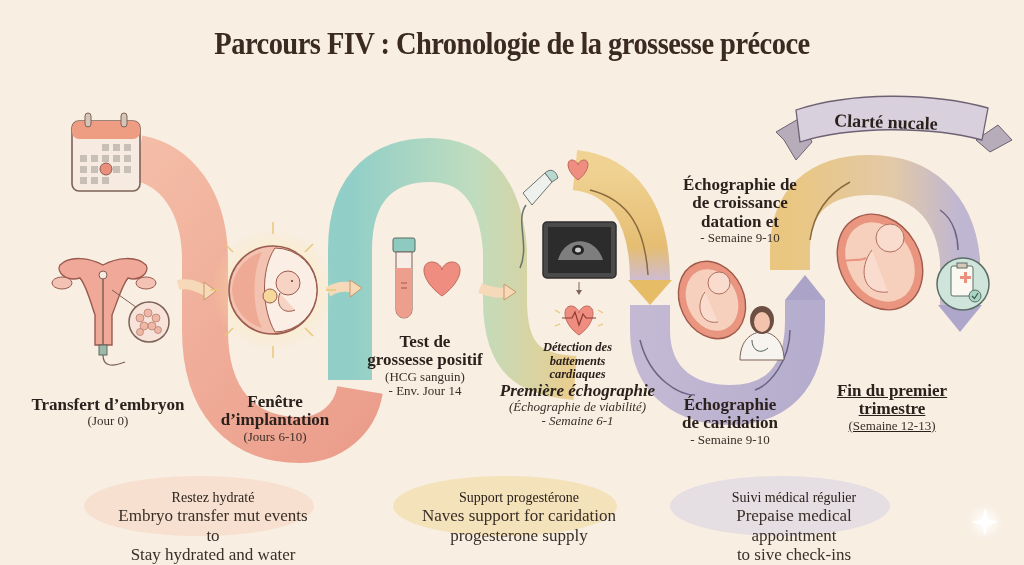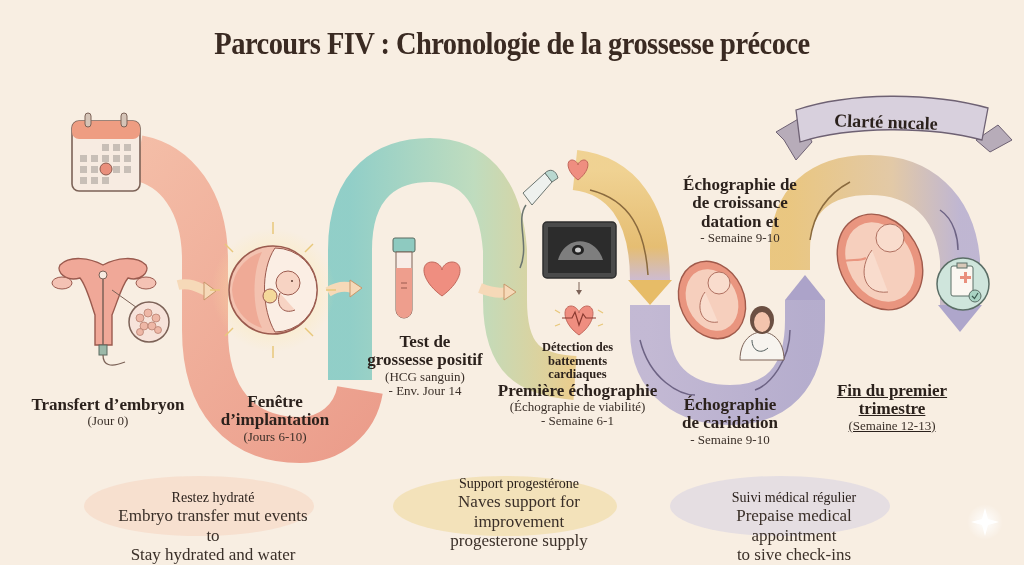--- a/index.html
+++ b/index.html
@@ -276,21 +276,21 @@
   <span class="s">(Jours 6-10)</span>
 </div>
 
 <div class="lbl" style="left:355px; top:333px; width:140px;">
   <span class="h">Test de</span>
   <span class="h">grossesse positif</span>
   <span class="s">(HCG sanguin)</span>
   <span class="s">- Env. Jour 14</span>
 </div>
 
-<div class="lbl" style="left:495px; top:341px; width:165px;">
+<div class="lbl" style="left:495px; top:341px; width:165px;font-style:italic;">
   <span class="hs">Détection des</span>
   <span class="hs">battements</span>
   <span class="hs">cardiaques</span>
   <span class="h">Première échographie</span>
   <span class="s">(Échographie de viabilité)</span>
   <span class="s">- Semaine 6-1</span>
 </div>
 
 <div class="lbl" style="left:665px; top:176px; width:150px;">
   <span class="h">Échographie de</span>
@@ -309,22 +309,22 @@
   <span class="h">Fin du premier</span>
   <span class="h">trimestre</span>
   <span class="s">(Semaine 12-13)</span>
 </div>
 
 <div class="tip" style="left:104px; top:482px; width:190px;">
   <span class="h">Restez hydraté</span>
   <span class="s">Embryo transfer mut events to</span>
   <span class="s">Stay hydrated and water</span>
 </div>
-<div class="tip" style="left:405px; top:468px; width:200px;">
+<div class="tip" style="left:405px; top:482px; width:200px;">
   <span class="h">Support progestérone</span>
-  <span class="s">Naves support for improvement</span>
+  <span class="s">Naves support for caridation</span>
   <span class="s">progesterone supply</span>
 </div>
 <div class="tip" style="left:685px; top:482px; width:190px;">
   <span class="h">Suivi médical régulier</span>
   <span class="s">Prepaise medical appointment</span>
   <span class="s">to sive check-ins</span>
 </div>
 
 </body></html>

